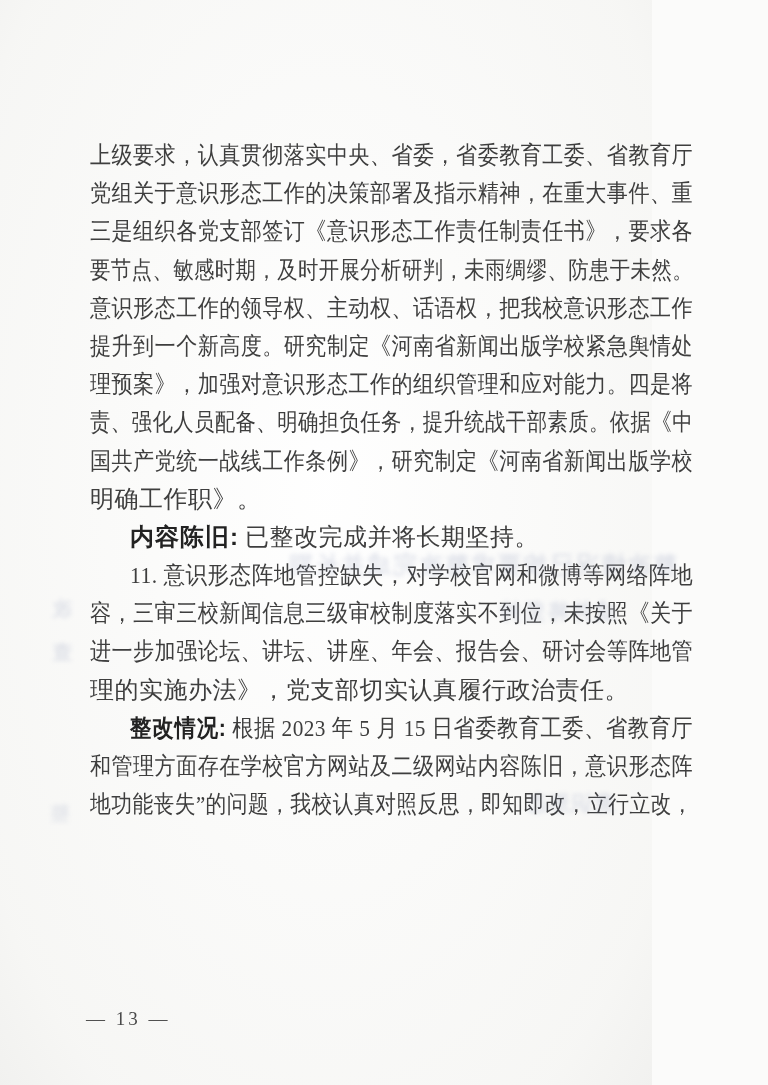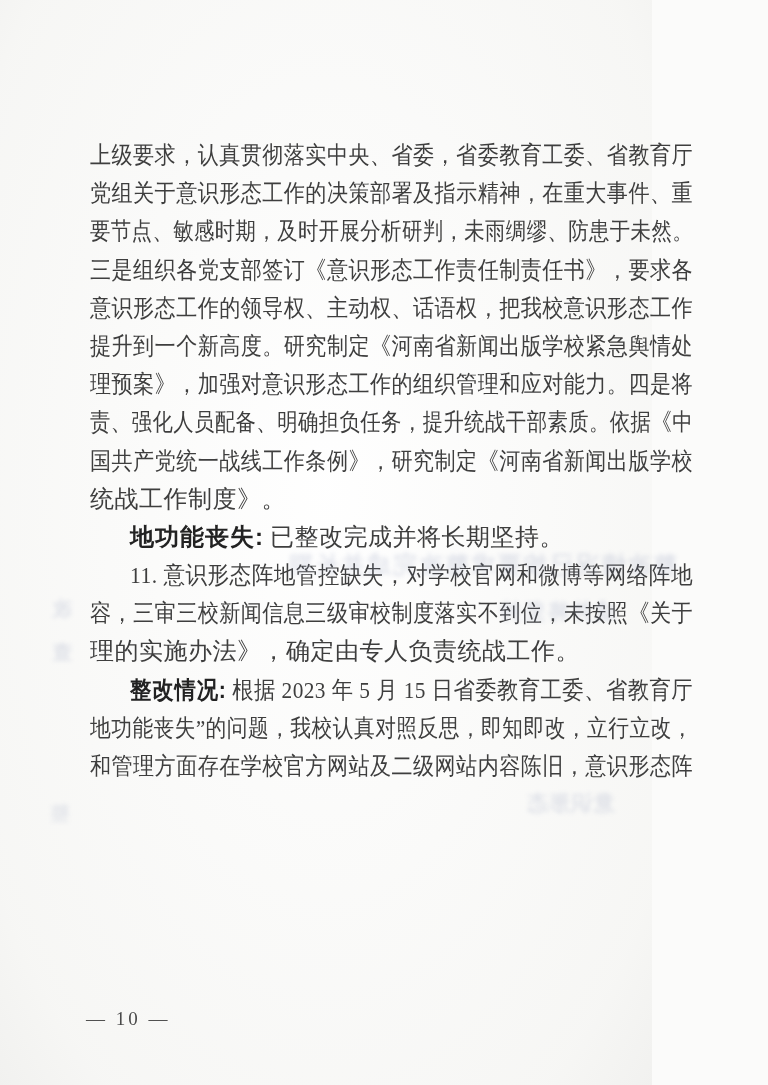--- a/index.html
+++ b/index.html
@@ -52,39 +52,40 @@
   .b6{left:50px;top:800px;font-size:20px;opacity:.14;}
 </style>
 </head>
 <body>
 
 <div class="page">
 
   <div class="text-block" id="body">
       <div class="line"><span class="fit" style="transform: scaleX(0.879009);">上级要求，认真贯彻落实中央、省委，省委教育工委、省教育厅</span></div>
       <div class="line"><span class="fit" style="transform: scaleX(0.879009);">党组关于意识形态工作的决策部署及指示精神，在重大事件、重</span></div>
+      <div class="line"><span class="fit" style="transform: scaleX(0.879009);">三是组织各党支部签订《意识形态工作责任制责任书》，要求各</span></div>
       <div class="line"><span class="fit" style="transform: scaleX(0.848698);">要节点、敏感时期，及时开展分析研判，未雨绸缪、防患于未然。</span></div>
-      <div class="line"><span class="fit" style="transform: scaleX(0.879009);">三是组织各党支部签订《意识形态工作责任制责任书》，要求各</span></div>
       <div class="line"><span class="fit" style="transform: scaleX(0.879009);">意识形态工作的领导权、主动权、话语权，把我校意识形态工作</span></div>
       <div class="line"><span class="fit" style="transform: scaleX(0.879009);">提升到一个新高度。研究制定《河南省新闻出版学校紧急舆情处</span></div>
       <div class="line"><span class="fit" style="transform: scaleX(0.879009);">理预案》，加强对意识形态工作的组织管理和应对能力。四是将</span></div>
       <div class="line"><span class="fit" style="transform: scaleX(0.848698);">责、强化人员配备、明确担负任务，提升统战干部素质。依据《中</span></div>
       <div class="line"><span class="fit" style="transform: scaleX(0.879009);">国共产党统一战线工作条例》，研究制定《河南省新闻出版学校</span></div>
-      <div class="line"><span class="fit">统战工作制度》。</span></div>
-      <div class="line indent"><span class="fit"><b class="lead">地功能丧失:</b>已整改完成并将长期坚持。</span></div>
+      <div class="line"><span class="fit">明确工作职》。</span></div>
+      <div class="line indent"><span class="fit"><b class="lead">内容陈旧:</b>已整改完成并将长期坚持。</span></div>
       <div class="line indent"><span class="fit" style="transform: scaleX(0.900642);">11. 意识形态阵地管控缺失，对学校官网和微博等网络阵地</span></div>
       <div class="line"><span class="fit" style="transform: scaleX(0.879009);">容，三审三校新闻信息三级审校制度落实不到位，未按照《关于</span></div>
-      <div class="line"><span class="fit">理的实施办法》，确定由专人负责统战工作。</span></div>
+      <div class="line"><span class="fit" style="transform: scaleX(0.879009);">进一步加强论坛、讲坛、讲座、年会、报告会、研讨会等阵地管</span></div>
+      <div class="line"><span class="fit">理的实施办法》，党支部切实认真履行政治责任。</span></div>
       <div class="line indent"><span class="fit" style="transform: scaleX(0.888713);"><b class="lead">整改情况:</b>根据 2023 年 5 月 15 日省委教育工委、省教育厅</span></div>
+      <div class="line"><span class="fit" style="transform: scaleX(0.879009);">和管理方面存在学校官方网站及二级网站内容陈旧，意识形态阵</span></div>
       <div class="line"><span class="fit" style="transform: scaleX(0.864942);">地功能丧失”的问题，我校认真对照反思，即知即改，立行立改，</span></div>
-      <div class="line"><span class="fit" style="transform: scaleX(0.879009);">和管理方面存在学校官方网站及二级网站内容陈旧，意识形态阵</span></div>
     </div>
 
   <div class="bleed b1">整改情况已按要求整改完成并长期</div>
   <div class="bleed b2">成并将坚持</div>
   <div class="bleed b3">改</div>
   <div class="bleed b4">查</div>
   <div class="bleed b5">意识形态</div>
   <div class="bleed b6">整</div>
 
-  <div class="page-number">— 10 —</div>
+  <div class="page-number">— 13 —</div>
 
 </div>
 
 </body></html>

